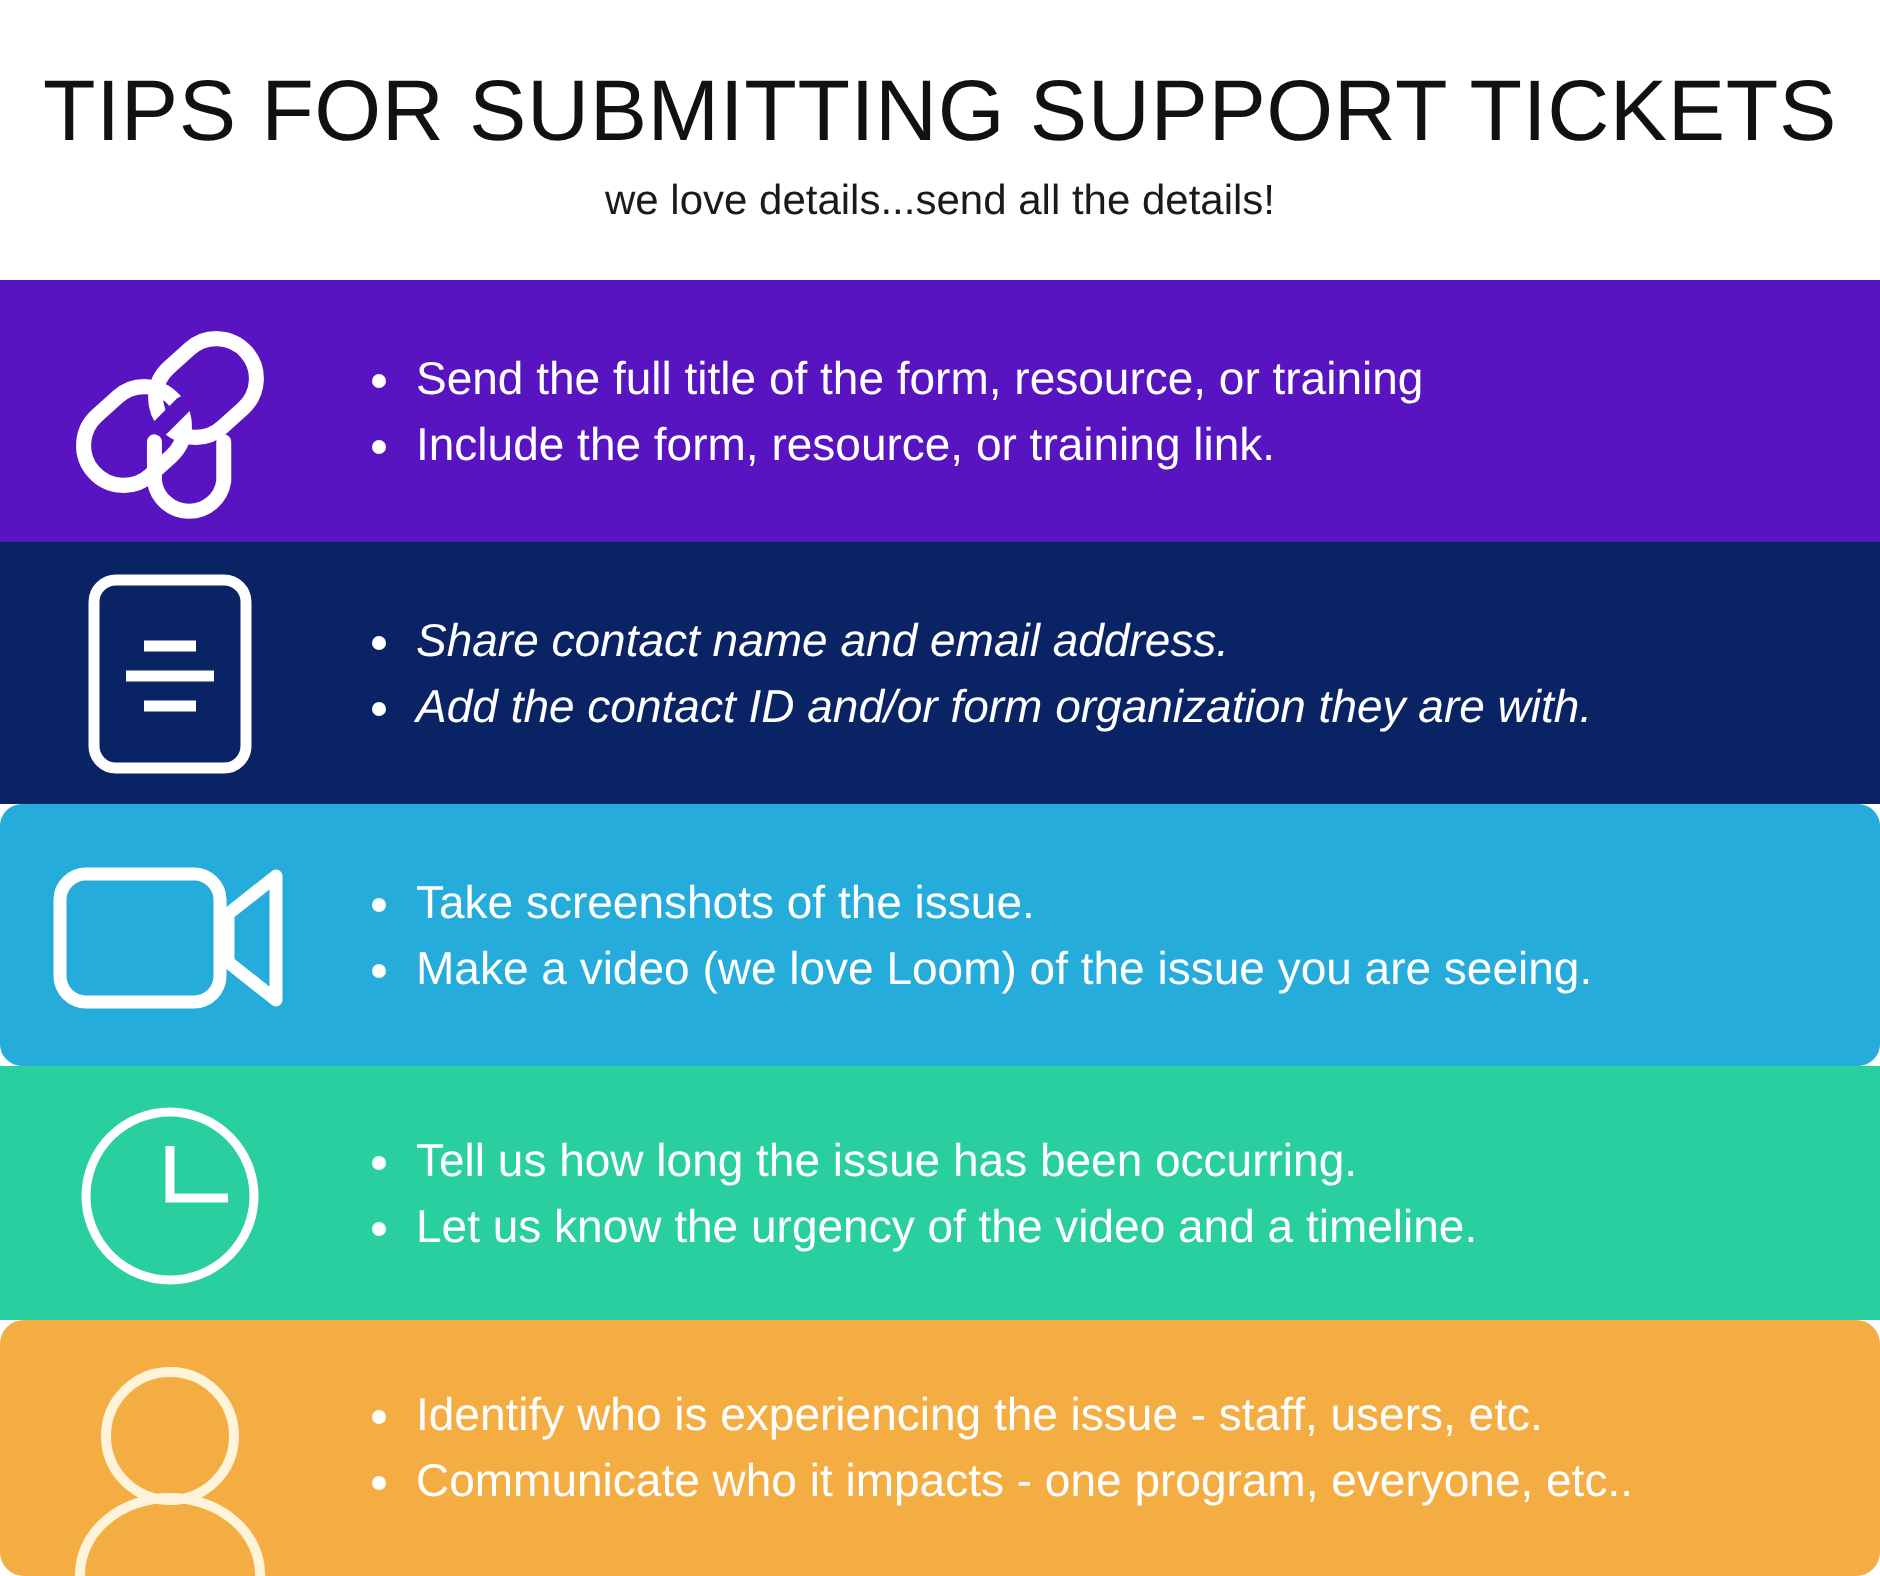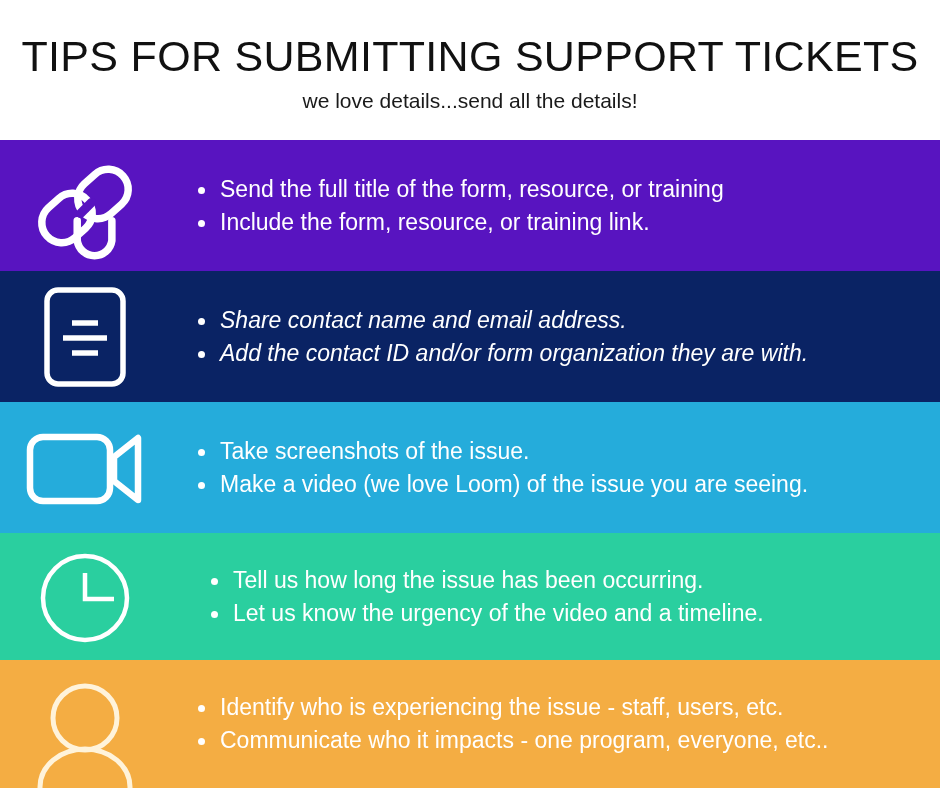--- a/index.html
+++ b/index.html
@@ -71,21 +71,21 @@
   .band-icon svg {
     display: block;
     overflow: visible;
   }
   .band-body {
     flex: 1 1 auto;
     padding-right: 24px;
   }
   .bullets {
     list-style: none;
-    margin: 16px;
+    margin: 4px;
     padding: 0;
   }
   .bullets li {
     position: relative;
     padding-left: 34px;
     font-size: 23px;
     line-height: 1.42;
     color: #ffffff;
     white-space: nowrap;
   }
@@ -98,21 +98,21 @@
     height: 7px;
     border-radius: 50%;
     background: #ffffff;
   }
 
   
   .band-link   { height: 131px; }
   .band-id     { height: 131px; font-style: italic; }
   .band-video  { height: 131px; }
   .band-clock  { height: 127px; }
-  .band-person { height: 128px; }
+  .band-person { height: 128px; border-radius: 12px; }
 
   
   .band-person .band-icon svg {
     margin-top: 52px;
   }
   .band-clock .band-icon svg { margin-top: 2px; }
 </style>
 </head>
 <body>
 
@@ -158,36 +158,36 @@
       </svg>
     </div>
     <div class="band-body">
       <ul class="bullets">
         <li>Share contact name and email address.</li>
         <li>Add the contact ID and/or form organization they are with.</li>
       </ul>
     </div>
   </div>
 
-  <div class="band band-video" style="background:#25acdb;">
+  <div class="band band-video" style="background:#25acdb;border-radius:11px;">
     <div class="band-icon">
       <svg width="118" height="82" viewBox="0 0 118 82" fill="none">
         <rect x="4" y="10" width="80" height="64" rx="13" ry="13" stroke="#ffffff" stroke-width="6.5" fill="none"></rect>
         <path d="M88 30 L112 11 L112 73 L88 54 Z" stroke="#ffffff" stroke-width="6.5" fill="none" stroke-linejoin="round"></path>
       </svg>
     </div>
     <div class="band-body">
       <ul class="bullets">
         <li>Take screenshots of the issue.</li>
         <li>Make a video (we love Loom) of the issue you are seeing.</li>
       </ul>
     </div>
   </div>
 
-  <div class="band band-clock" style="background:#2acf9f;gap:13px;">
+  <div class="band band-clock" style="background:#2acf9f;">
     <div class="band-icon">
       <svg width="94" height="94" viewBox="0 0 94 94" fill="none">
         <circle cx="47" cy="47" r="42" stroke="#ffffff" stroke-width="4.5" fill="none"></circle>
         <path d="M47 22 L47 48 L76 48" stroke="#ffffff" stroke-width="4.5" fill="none" stroke-linecap="butt" stroke-linejoin="miter"></path>
       </svg>
     </div>
     <div class="band-body">
       <ul class="bullets">
         <li>Tell us how long the issue has been occurring.</li>
         <li>Let us know the urgency of the video and a timeline.</li>

